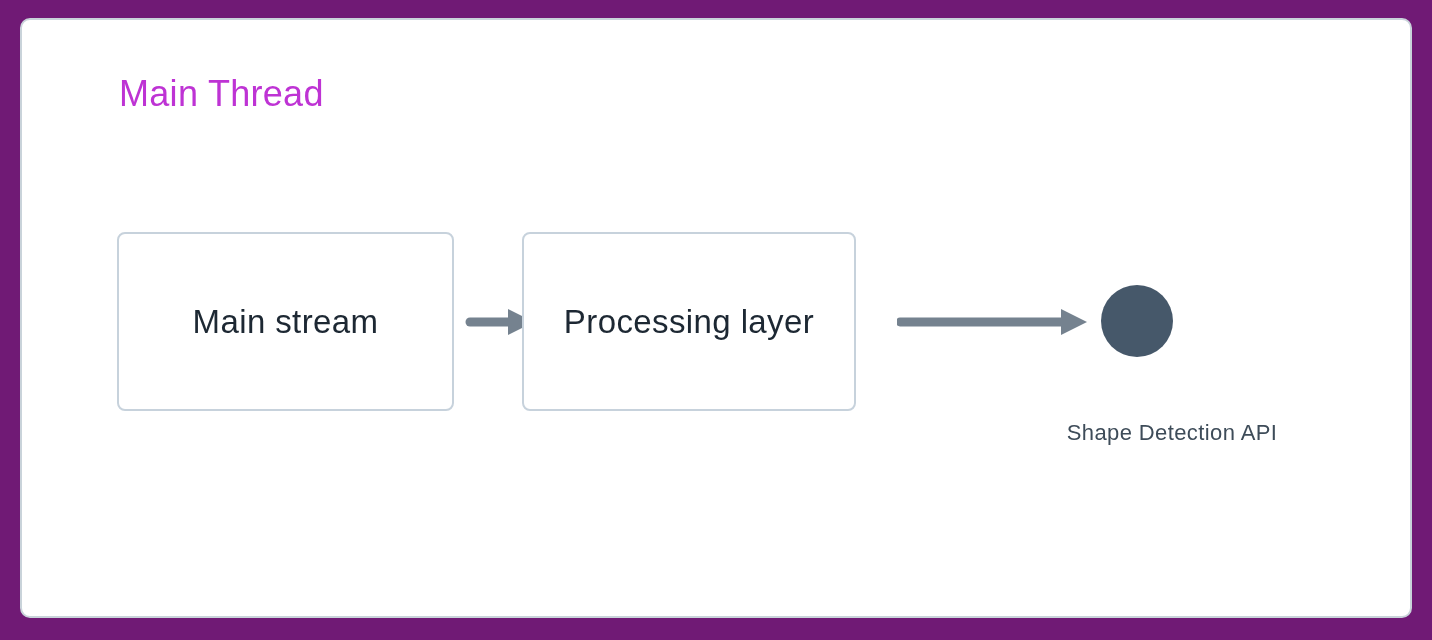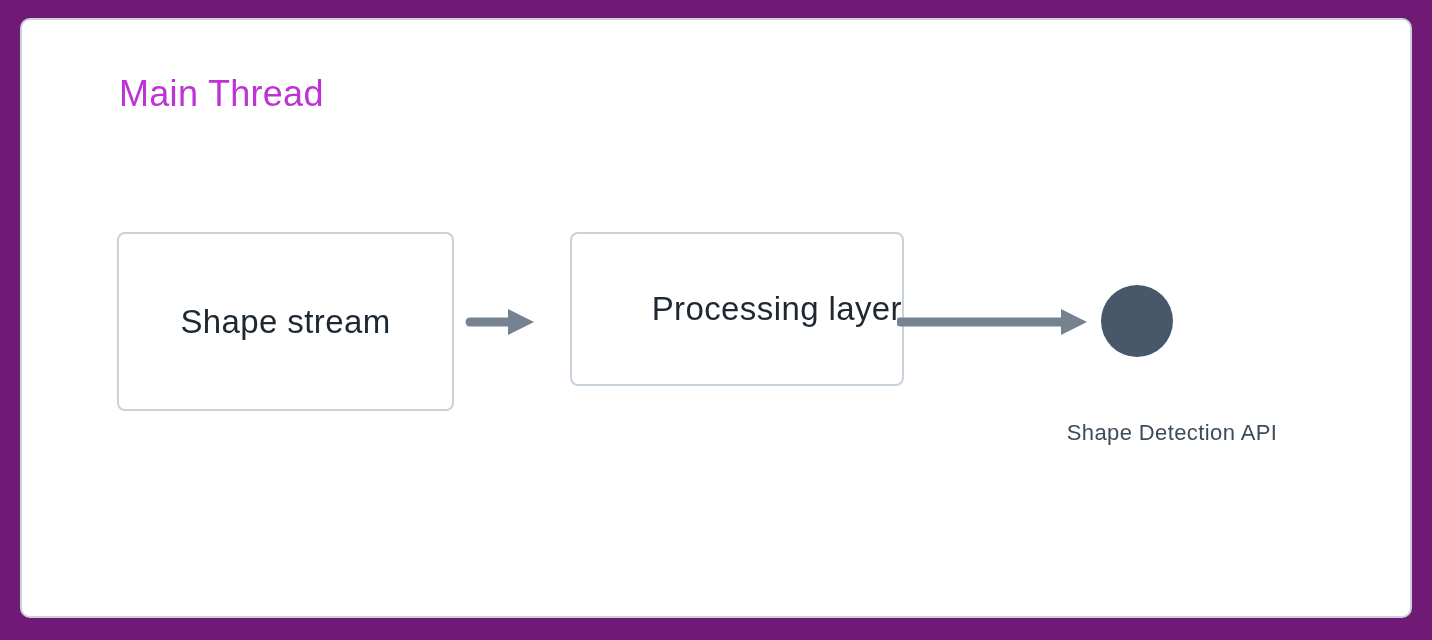--- a/index.html
+++ b/index.html
@@ -34,21 +34,21 @@
     border: 2px solid #c7d2dc;
     border-radius: 8px;
     display: flex;
     align-items: center;
     justify-content: center;
     font-size: 33px;
     letter-spacing: 0.4px;
     color: #1d2833;
   }
   .node.box1 { left: 95px;  top: 212px; width: 337px; height: 179px; }
-  .node.box2 { left: 548px; top: 212px; width: 334px; height: 154px; justify-content: flex-end; }
+  .node.box2 { left: 500px; top: 212px; width: 334px; height: 179px; }
   .arrow { position: absolute; display: block; }
   .arrow.arrow1 { left: 442px; top: 287px; }
   .arrow.arrow2 { left: 875px; top: 287px; }
   .endpoint-circle { position: absolute; left: 1079px; top: 265px; display: block; }
   .caption {
     position: absolute;
     left: 970px; top: 400px;
     width: 360px;
     text-align: center;
     font-size: 22px;
@@ -58,21 +58,21 @@
 </style>
 </head>
 <body>
 
 <div class="page">
   <div class="panel">
 
     <div class="title">Main Thread</div>
 
     <div class="node box1">
-      <span>Shape stream</span>
+      <span>Main stream</span>
     </div>
 
     <svg class="arrow arrow1" width="72" height="30" viewBox="0 0 72 30">
       <line x1="6" y1="15" x2="45" y2="15" stroke-width="9" stroke-linecap="round" stroke="#75828f"></line>
       <polygon points="44,2 70,15 44,28" fill="#75828f"></polygon>
     </svg>
 
     <div class="node box2">
       <span>Processing layer</span>
     </div>

